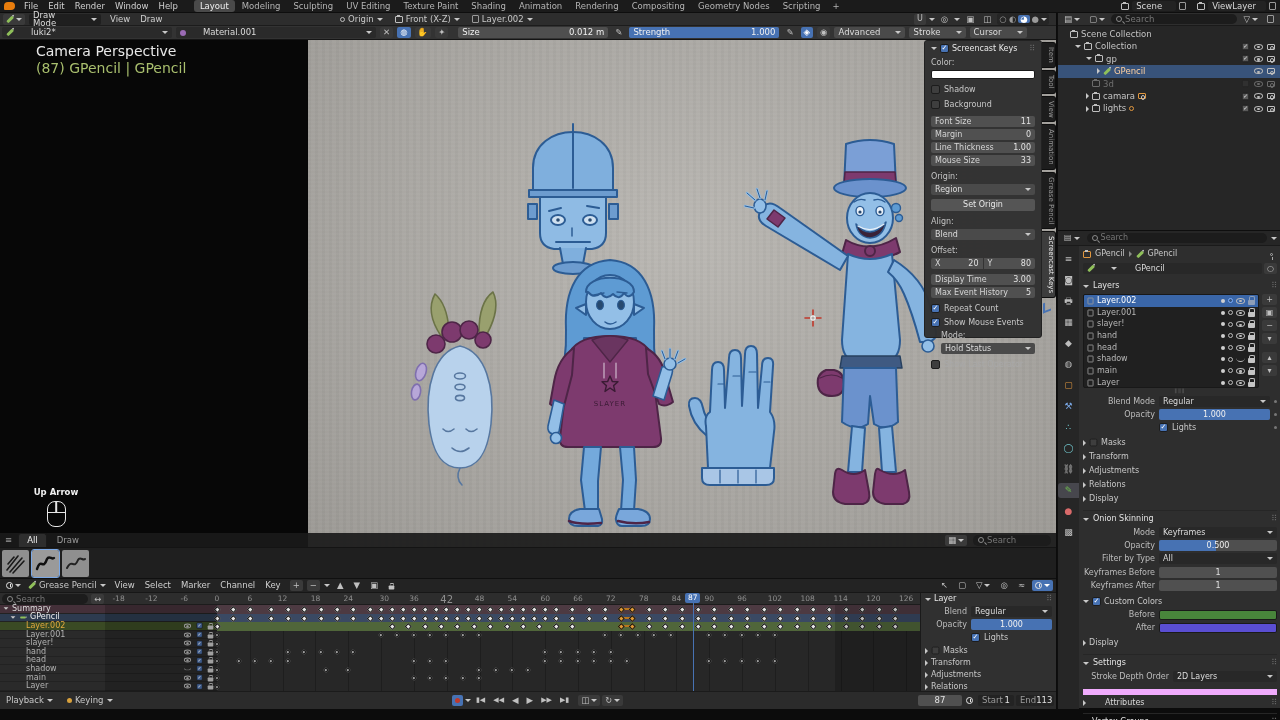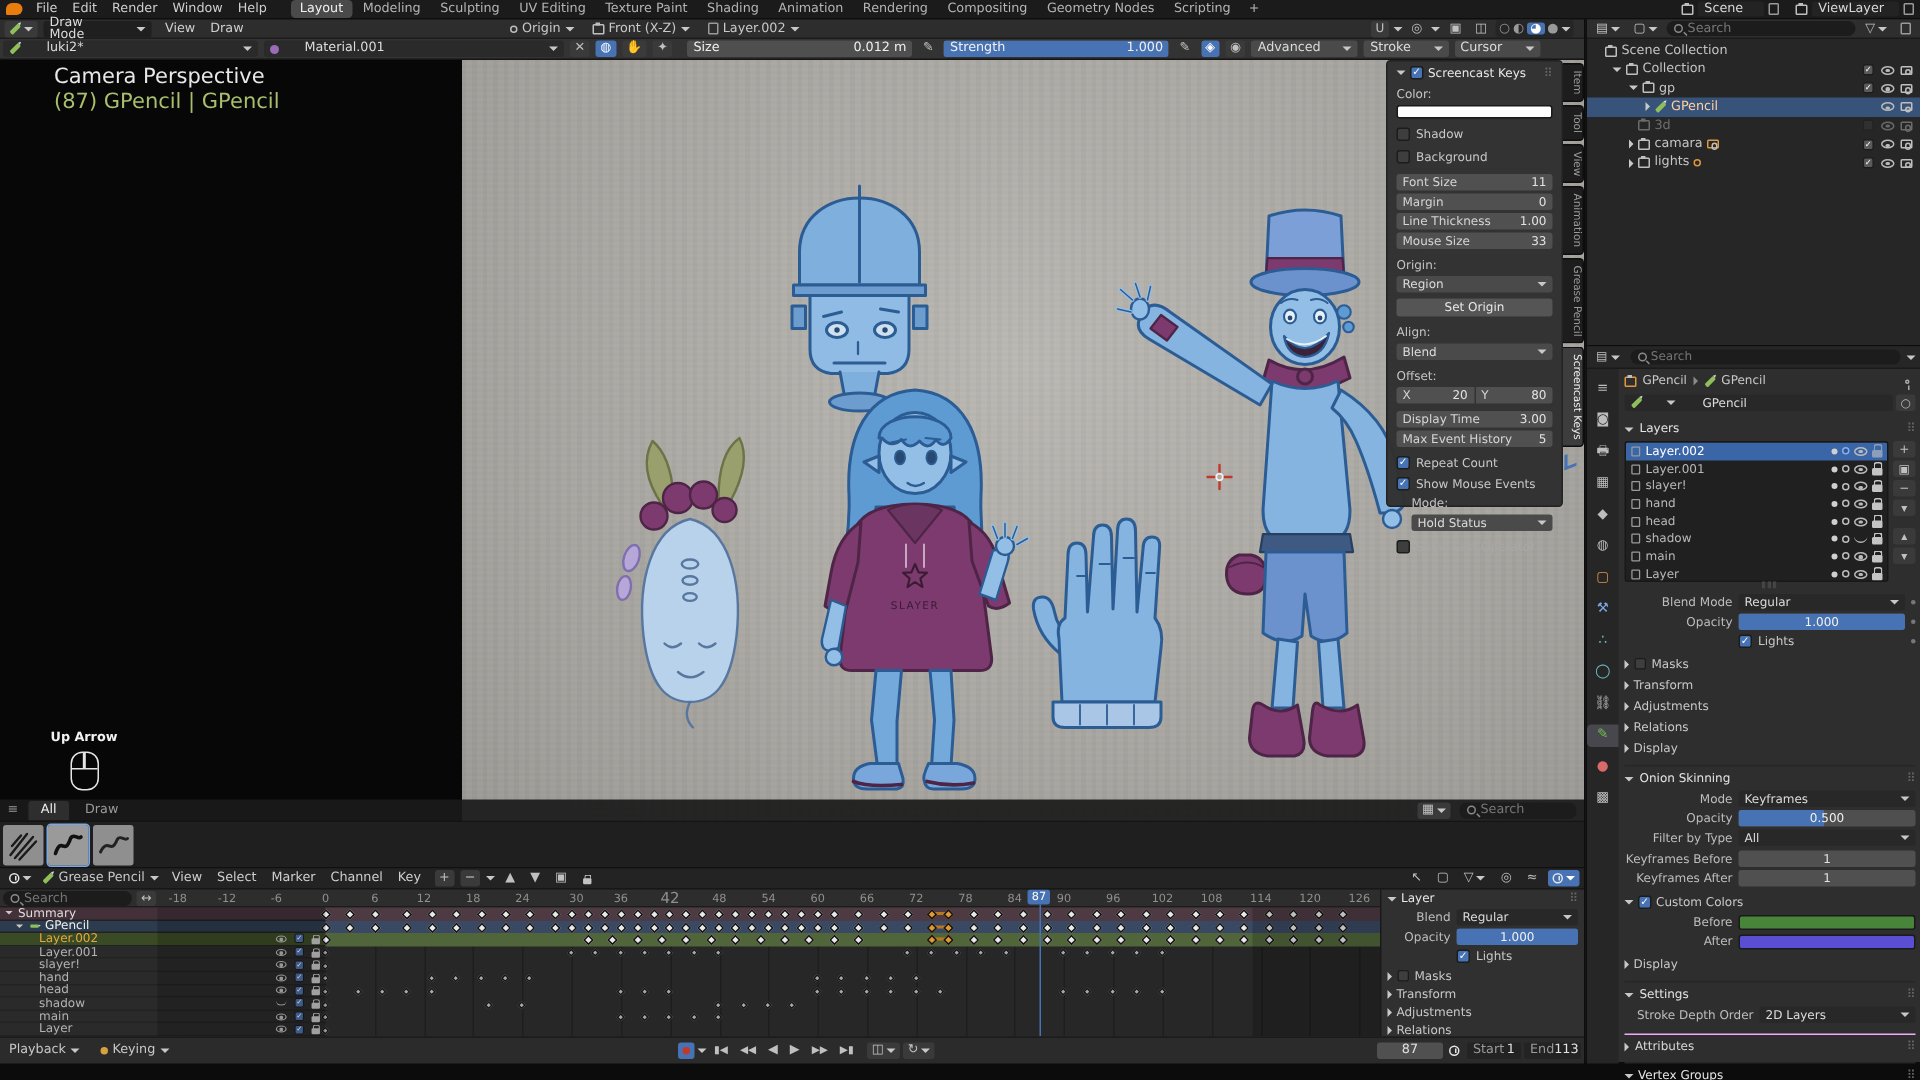--- a/index.html
+++ b/index.html
@@ -1272,21 +1272,21 @@
           <span class="grow"></span>
           <span style="color:#666">⠿</span>
         </div>
       <div class="row" style="margin-top:4px;gap:4px">
           <span class="lblcol" style="position:static;width:86px">Stroke Depth Order</span>
           <span class="dd grow" style="background:#282828">
             <span>2D Layers</span>
             <span class="tri-d"></span>
           </span>
         </div>
-      <div class="row" style="margin-top:7px;gap:4px;border-top:1px solid #f0abfc;padding-top:4px">
+      <div class="row" style="margin-top:7px;gap:19px;border-top:6px solid #f0abfc;padding-top:4px">
           <span class="tri-r"></span>
           <span style="color:#d8d8d8">Attributes</span>
           <span class="grow"></span>
           <span style="color:#666">⠿</span>
         </div>
       <div class="row" style="margin-top:6px;gap:3px;border-top:1px solid #262626;padding-top:4px">
           <span class="tri-d"></span>
           <span style="color:#e4e4e4">Vertex Groups</span>
           <span class="grow"></span>
           <span style="color:#666">⠿</span>

